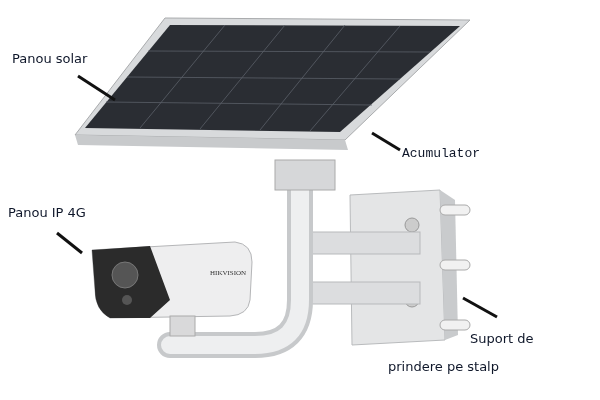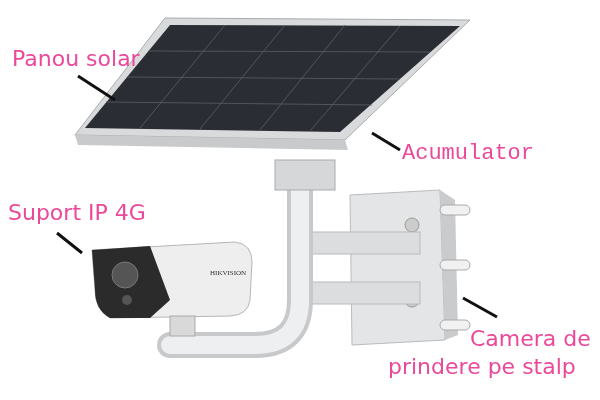--- a/index.html
+++ b/index.html
@@ -1,18 +1,18 @@
 <!DOCTYPE html>
 <html><head>
 <meta charset="utf-8">
 <style>
   html, body { margin:0; padding:0; }
   body { width:600px; height:400px; background:#ffffff; position:relative; overflow:hidden;
          font-family: "DejaVu Sans", sans-serif; }
-  .lbl { position:absolute; color:#ec4899; font-size:22px; line-height:24px; white-space:nowrap;text-align:center; }
+  .lbl { position:absolute; color:#0f172a; font-size:13px; line-height:24px; white-space:nowrap;text-align:center; }
   svg { position:absolute; left:0; top:0; }
 </style>
 </head>
 <body>
 
 <svg width="600" height="400" viewBox="0 0 600 400">
 
   <g>
     <polygon points="350,195 440,190 445,340 352,345" fill="#e4e5e6" stroke="#b9bbbd"></polygon>
     <polygon points="440,190 455,200 458,335 445,340" fill="#c9cbcd"></polygon>
@@ -58,15 +58,15 @@
   <g stroke="#111" stroke-width="3">
     <line x1="78" y1="76" x2="115" y2="100"></line>
     <line x1="372" y1="133" x2="400" y2="150"></line>
     <line x1="57" y1="233" x2="82" y2="253"></line>
     <line x1="463" y1="298" x2="497" y2="317"></line>
   </g>
 </svg>
 
 <div class="lbl" style="left:12px;top:47px;">Panou solar</div>
 <div class="lbl" style="left:402px;top:142px;font-family:Liberation Mono, monospace;">Acumulator</div>
-<div class="lbl" style="left:8px;top:201px;">Suport IP 4G</div>
-<div class="lbl" style="left:470px;top:327px;">Camera de</div>
+<div class="lbl" style="left:8px;top:201px;">Panou IP 4G</div>
+<div class="lbl" style="left:470px;top:327px;">Suport de</div>
 <div class="lbl" style="left:388px;top:355px;">prindere pe stalp</div>
 
 </body></html>

